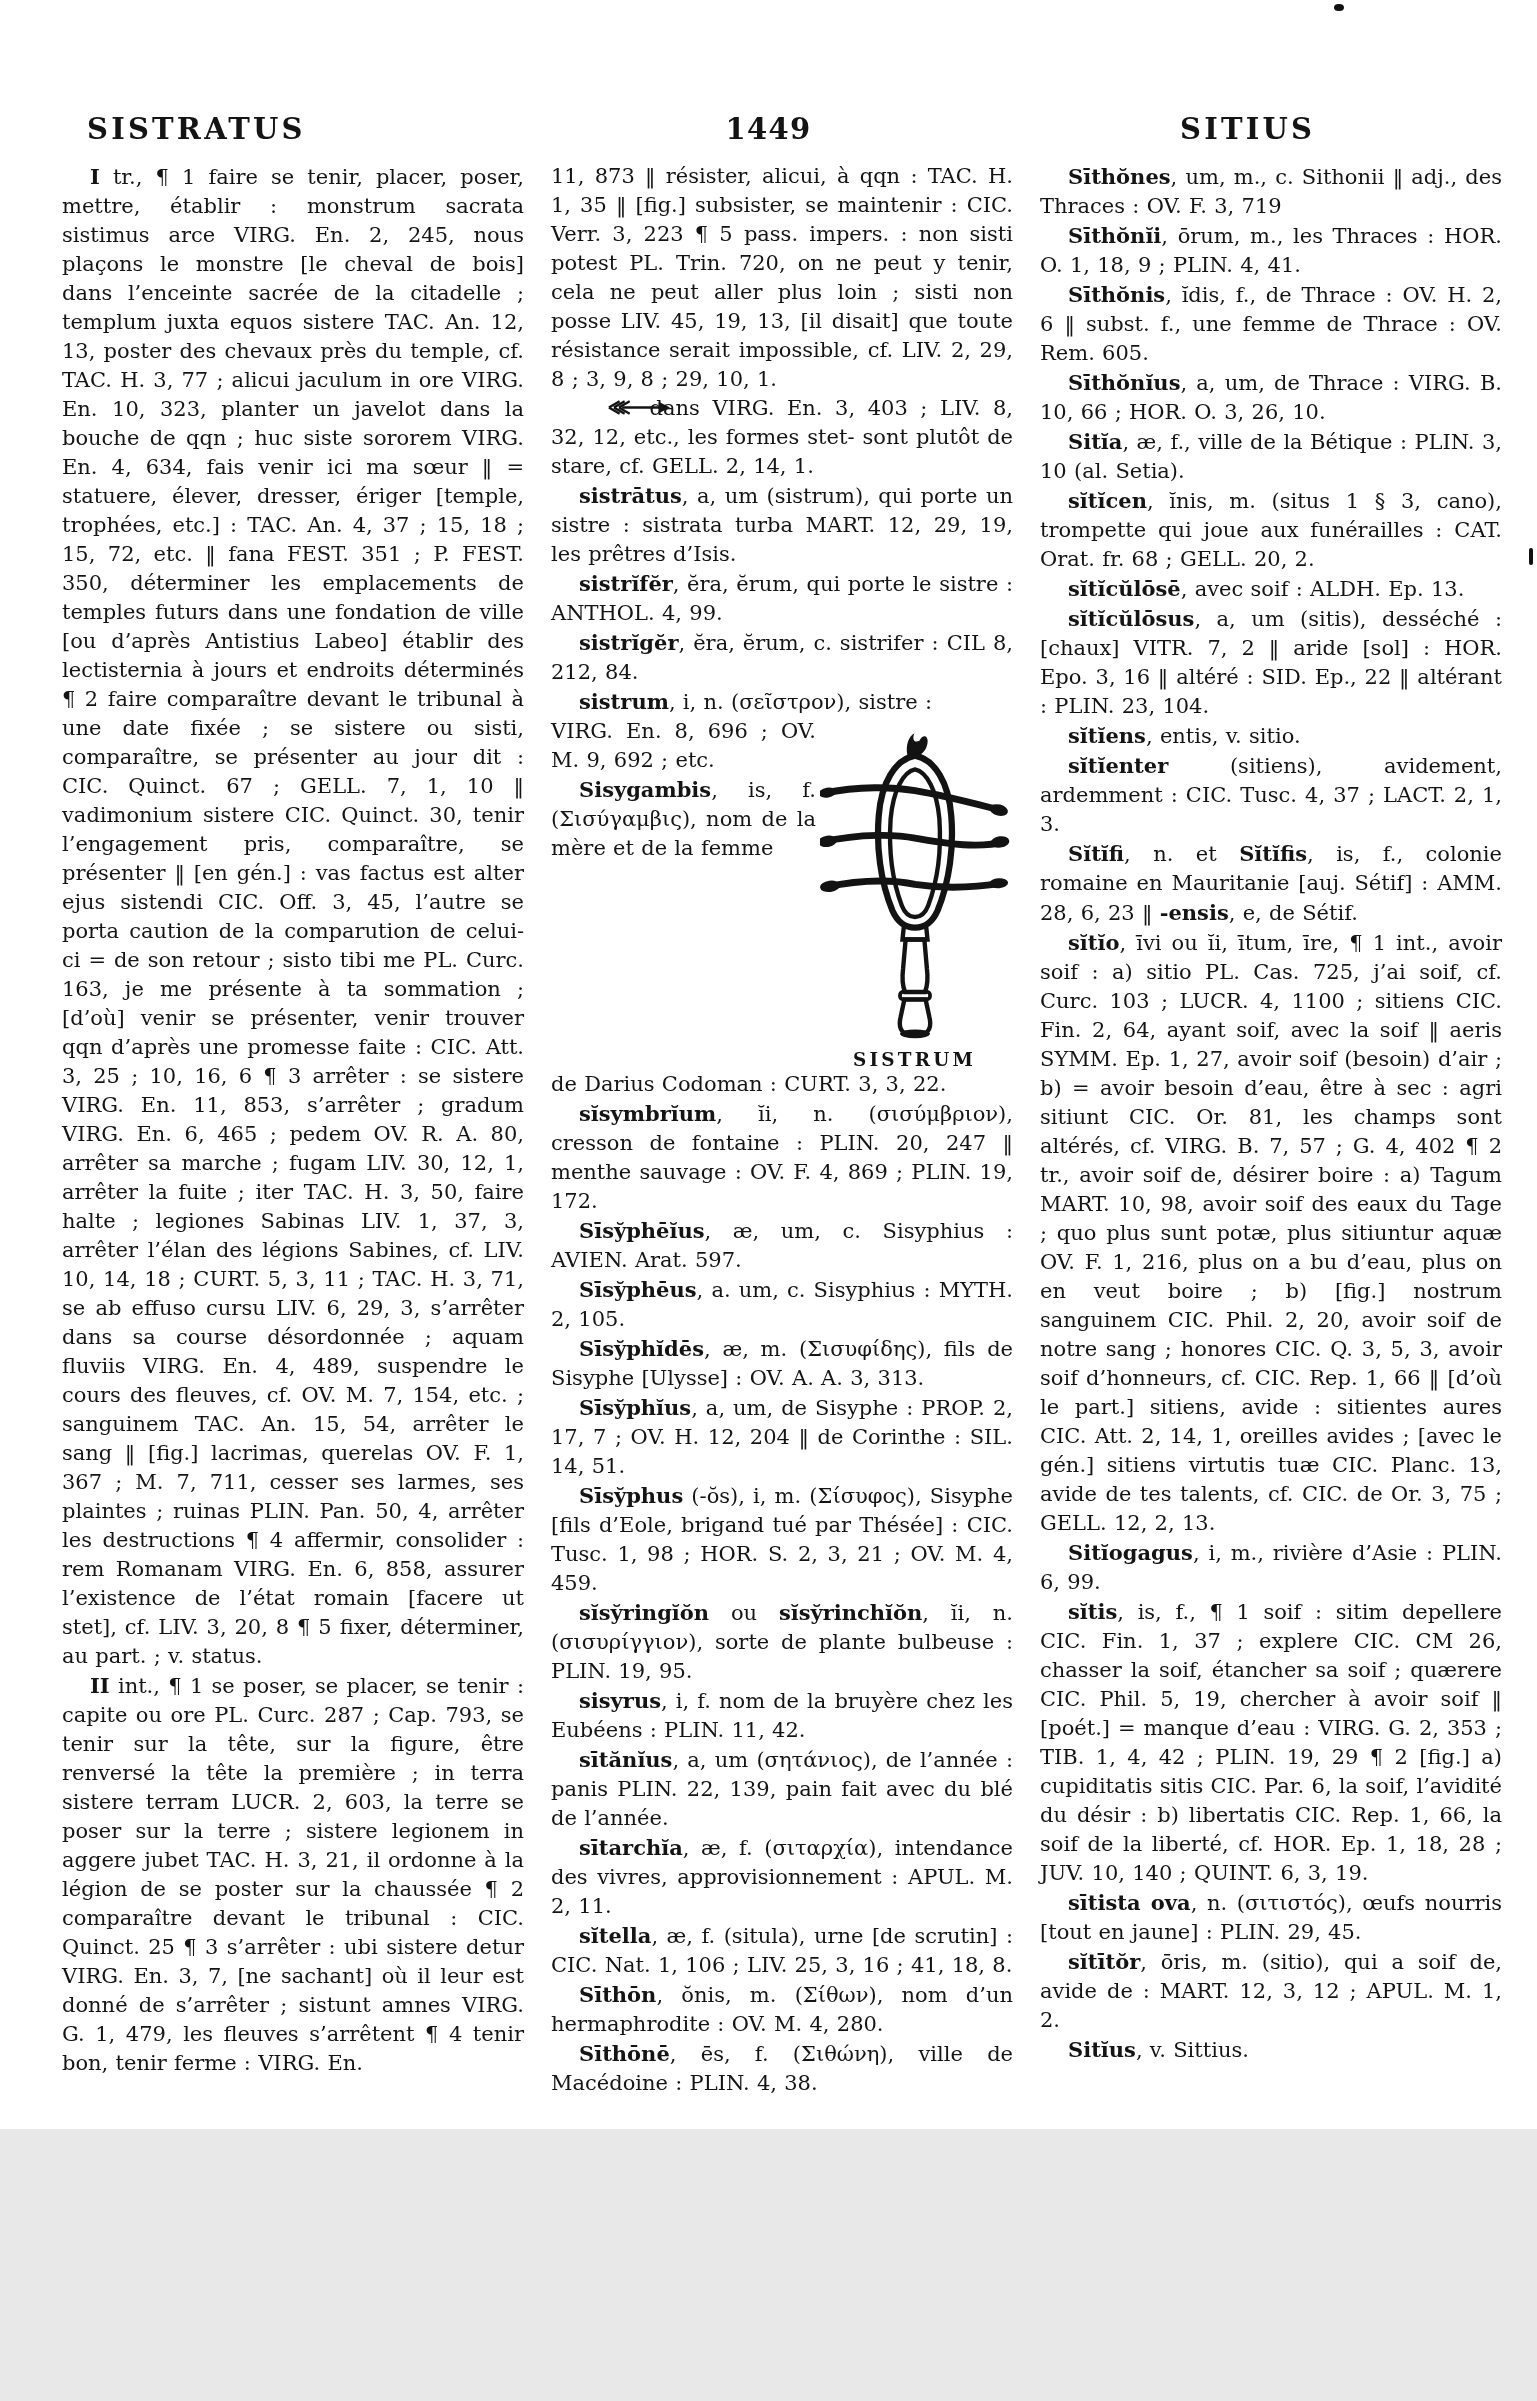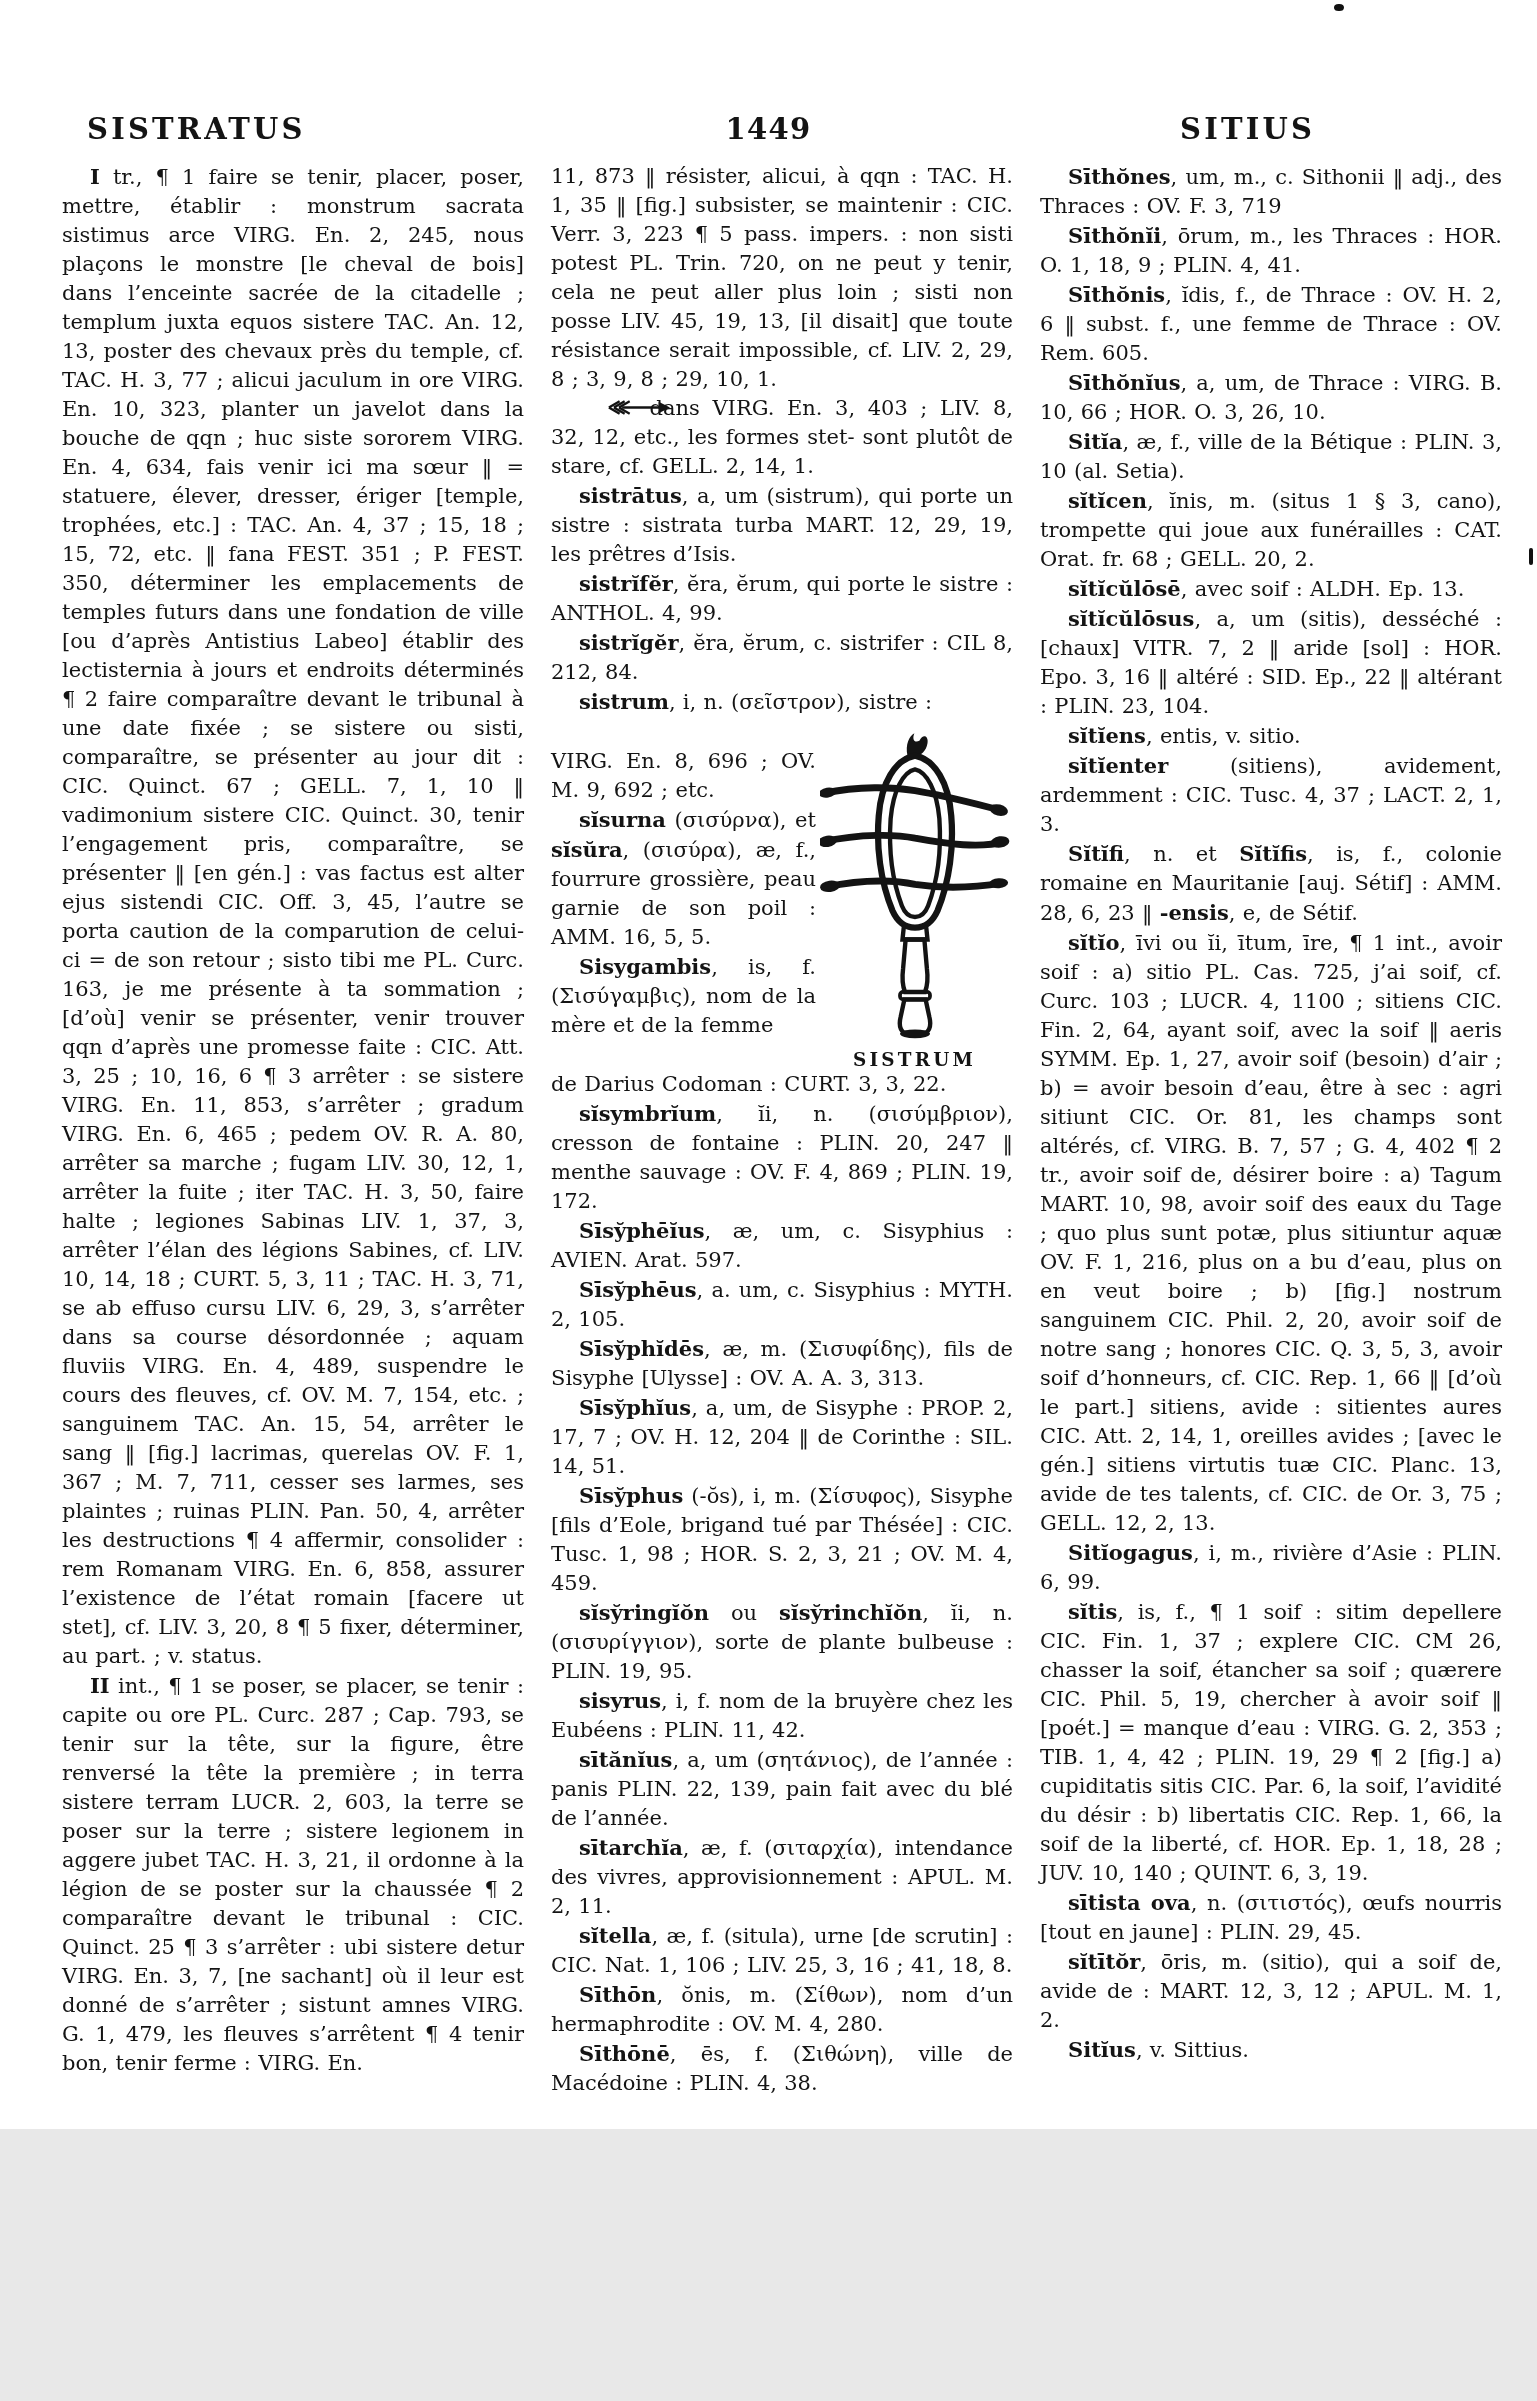--- a/index.html
+++ b/index.html
@@ -9,21 +9,21 @@
   .rh-item{position:absolute;font-size:29px;font-weight:bold;letter-spacing:3.2px;white-space:nowrap;}
   #rh-left{left:87px;}
   #rh-center{left:50%;transform:translateX(-50%);letter-spacing:1.3px;}
   #rh-right{left:1180px;}
   .cols{position:absolute;top:162px;left:62px;display:flex;gap:27px;}
   .col{width:462px;}
   p.entry{margin:0;text-align:justify;text-indent:28px;font-size:21px;line-height:29px;
           word-spacing:0.6px;}
   p.noindent{text-indent:0;}
   b.hw{font-weight:bold;}
-  .figrow{display:flex;align-items:center;}
+  .figrow{display:flex;align-items:flex-start;}
   .figrow .ftext{width:265px;flex:0 0 265px;}
   .figrow .fimg{flex:1;text-align:center;padding-top:3.8px;}
   .figcap{font-weight:bold;font-size:18.4px;letter-spacing:3.2px;margin-top:6.3px;text-align:center;}
   .arrow-glyph{display:inline-block;width:63px;height:19px;margin-right:7.6px;vertical-align:-1.9px;}
   .footer{position:absolute;left:6.3px;top:2357px;font-family:"DejaVu Sans", sans-serif;
           font-size:16px;color:#1d1d1d;letter-spacing:0px;white-space:nowrap;}
   .speck{position:absolute;background:#111;border-radius:50%;}
   #speck1{left:1334px;top:3.8px;width:10px;height:7.6px;}
   #speck2{left:1529px;top:548px;width:3.8px;height:16.5px;border-radius:1.9px;}
 </style>
@@ -52,21 +52,20 @@
       <polygon points="82,6 100,15 82,24" stroke="none"></polygon>
     </svg>
   </span><span>dans VIRG. En. 3, 403 ; LIV. 8, 32, 12, etc., les formes stet- sont plutôt de stare, cf. GELL. 2, 14, 1.</span></p>
         <p class="entry"><b class="hw">sistrātus</b><span>, a, um (sistrum), qui porte un sistre : sistrata turba MART. 12, 29, 19, les prêtres d’Isis.</span></p>
         <p class="entry"><b class="hw">sistrĭfĕr</b><span>, ĕra, ĕrum, qui porte le sistre : ANTHOL. 4, 99.</span></p>
         <p class="entry"><b class="hw">sistrĭgĕr</b><span>, ĕra, ĕrum, c. sistrifer : CIL 8, 212, 84.</span></p>
         <p class="entry"><b class="hw">sistrum</b><span>, i, n. (σεῖστρον), sistre :</span></p>
         <div class="figrow">
           <div class="ftext">
             <p class="entry noindent"><span>VIRG. En. 8, 696 ; OV. M. 9, 692 ; etc.</span></p>
-            <p class="entry"><b class="hw">sĭsurna</b><span> (σισύρνα), et </span><b class="hw">sĭsŭra</b><span>, (σισύρα), æ, f., fourrure grossière, peau garnie de son poil : AMM. 16, 5, 5.</span></p>
             <p class="entry"><b class="hw">Sisygambis</b><span>, is, f. (Σισύγαμβις), nom de la mère et de la femme</span></p>
           </div>
           <div class="fimg">
     <svg width="190" height="320" viewBox="0 0 304 505" xmlns="http://www.w3.org/2000/svg" fill="none" stroke="#131313" stroke-linecap="round">
 
       <path d="M140,52 C136,34 143,20 151,16 C147,26 151,32 159,28 C165,16 174,20 172,32 C170,44 162,52 151,53 Z" fill="#131313" stroke="none"></path>
 
       <path d="M116,300 C96,252 90,196 94,148 C98,96 120,58 152,52 C184,58 206,96 210,148 C214,196 208,252 188,300 C180,318 168,327 152,327 C136,327 124,318 116,300 Z" stroke-width="10"></path>
 
       <path d="M131,292 C115,250 110,198 113,153 C117,108 133,78 152,74 C171,78 187,108 191,153 C194,198 189,250 173,292 C168,305 161,310 152,310 C143,310 136,305 131,292 Z" stroke-width="7"></path>

